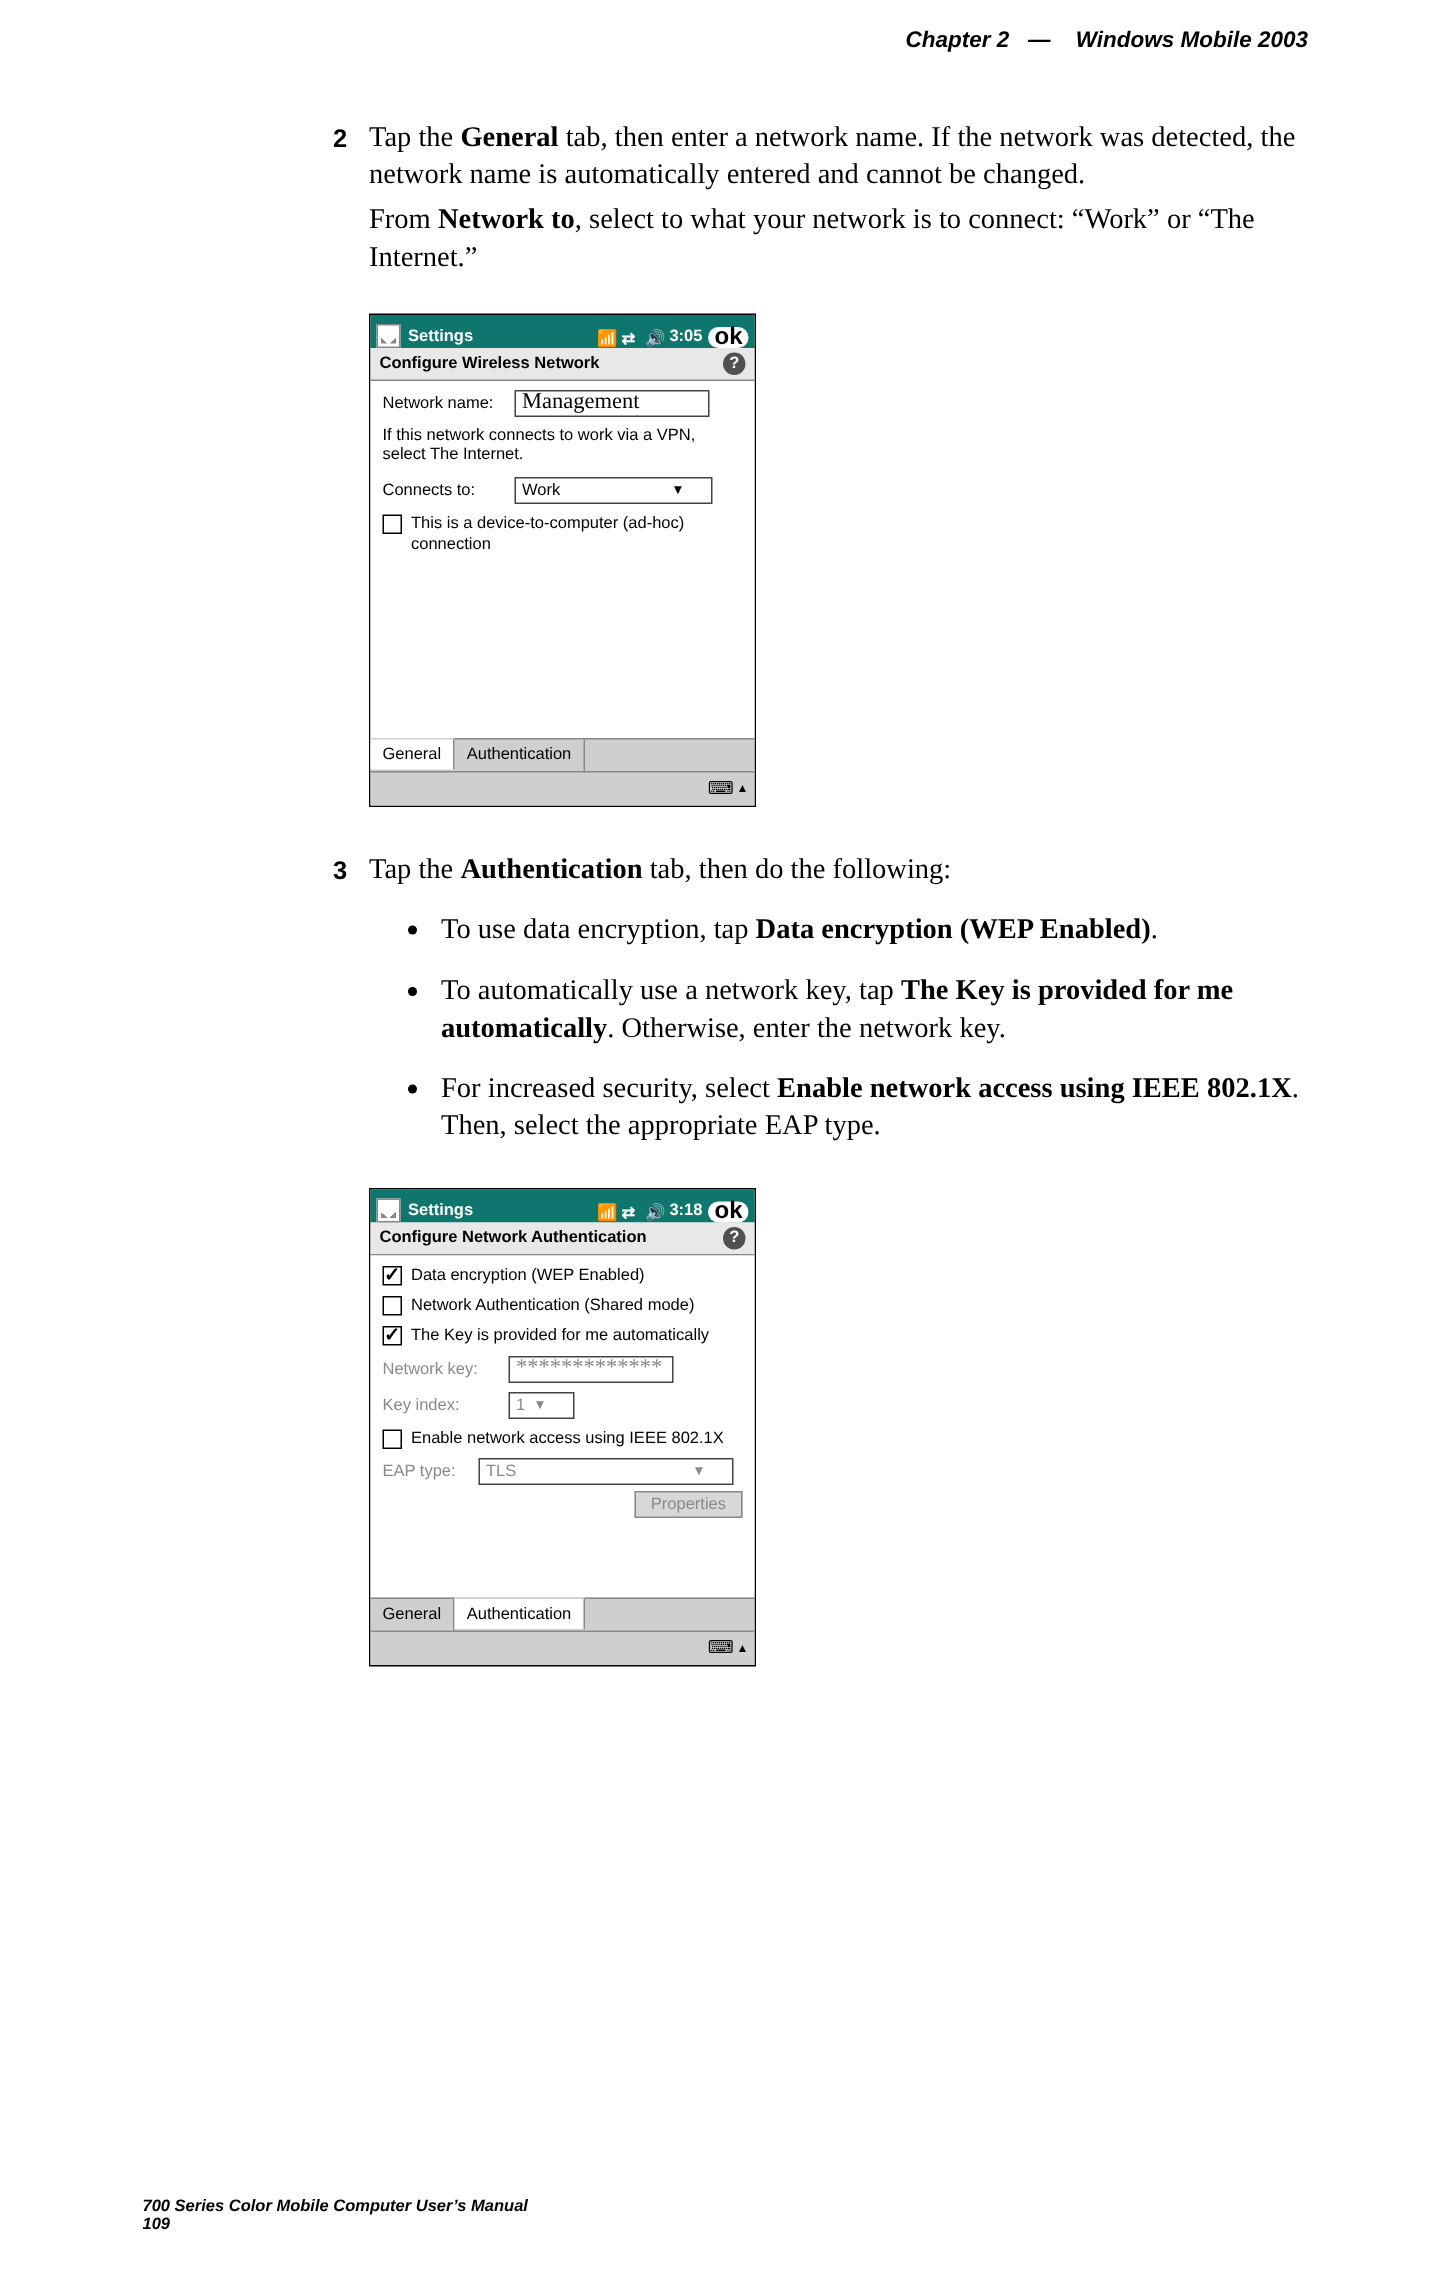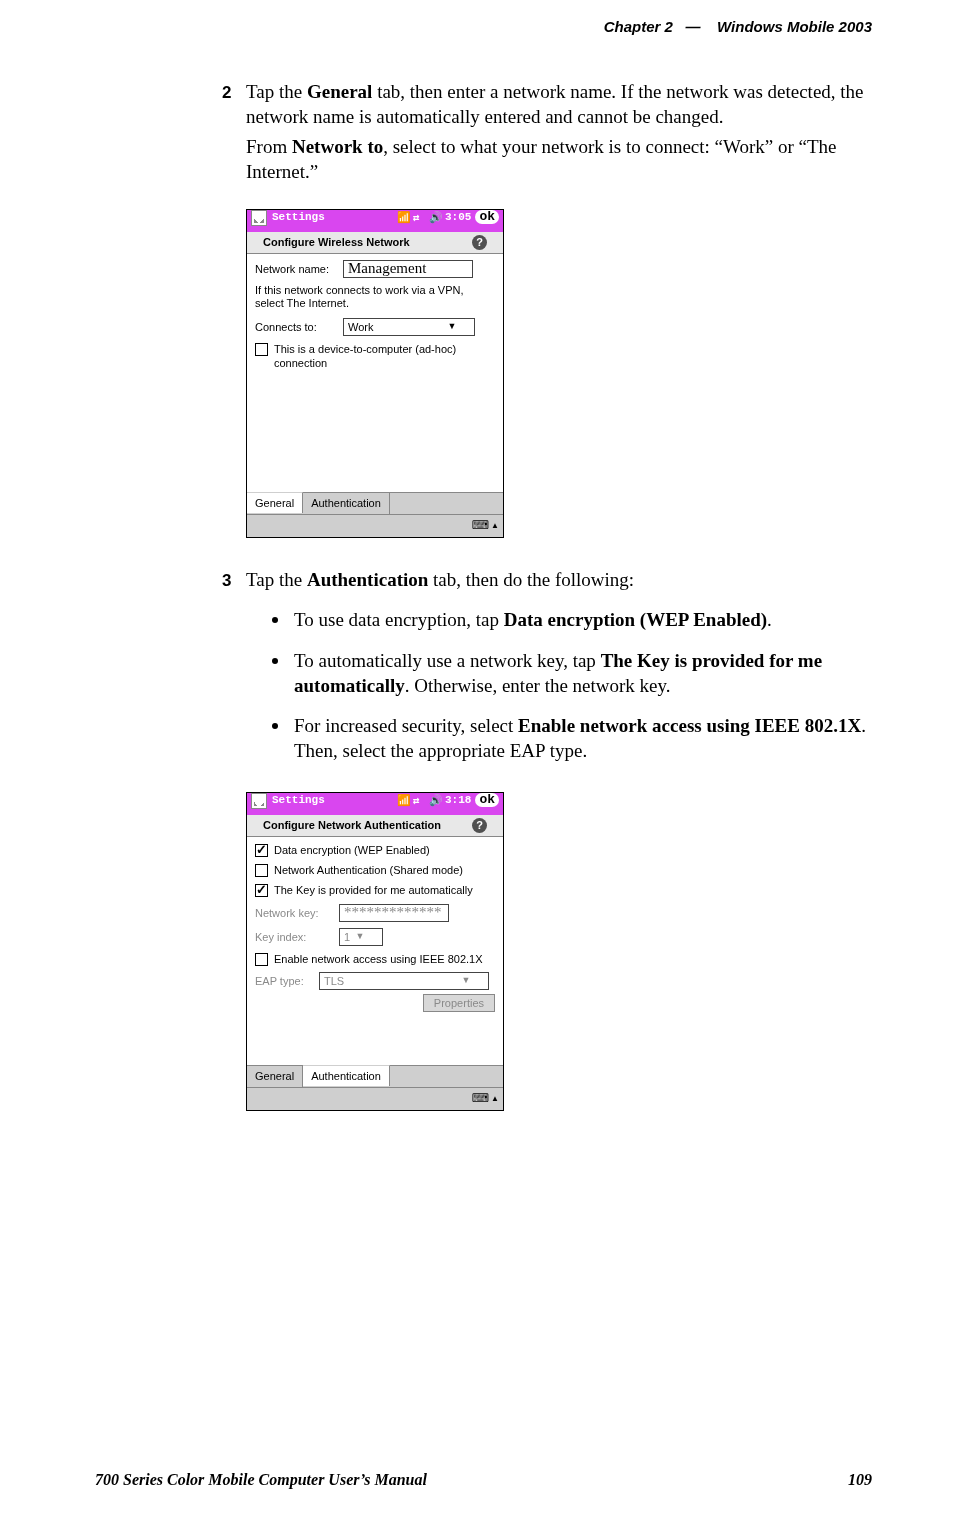--- a/index.html
+++ b/index.html
@@ -78,28 +78,27 @@
     width: 256px;
     border: 1px solid #000;
     margin: 18px 0 30px 24px;
     background: #fff;
     font-family: Tahoma, Verdana, sans-serif;
     font-size: 11px;
     color: #000;
   }
   .mock .mock-titlebar {
     height: 22px;
-    background: #d946ef;
+    background: #0f766e;
     color: #fff;
     display: flex;
-    align-items: flex-start;
+    align-items: flex-end;
     padding: 0 4px;
     font-weight: bold;
     font-size: 11px;
-    font-family: Liberation Mono, monospace;
   }
   .mock .flag {
     display: inline-block;
     width: 14px; height: 14px;
     background: #fff; border: 1px solid #888;
     margin-right: 5px;
     position: relative;
   }
   .mock .flag::before {
     content: "";
@@ -114,27 +113,27 @@
     align-items: center;
     gap: 4px;
   }
   .mock .sys-icon {
     display: inline-block; width: 12px; height: 12px;
   }
   .mock .ok-badge {
     display: inline-block;
     background: #fff; color: #000;
     border-radius: 8px;
-    font-size: 13px; font-weight: bold;
+    font-size: 16px; font-weight: bold;
     padding: 0 4px;
     line-height: 14px;
   }
   .mock .mock-subbar {
     display: flex; align-items: center;
-    padding: 3px 16px;
+    padding: 3px 6px;
     border-bottom: 1px solid #888;
     background: #e8e8e8;
     font-weight: bold;
   }
   .mock .help-badge {
     margin-left: auto;
     display: inline-flex; align-items: center; justify-content: center;
     width: 15px; height: 15px;
     border-radius: 50%;
     background: #505050; color: #fff;
@@ -215,23 +214,24 @@
   .mock .btn {
     border: 1px solid #888;
     background: #d8d8d8;
     padding: 2px 10px;
     font-size: 11px;
   }
   .footer {
     position: absolute;
     left: 95px; right: 95px; bottom: 30px;
     display: flex; justify-content: space-between;
-    font-family: Liberation Serif, serif;
+    font-family: Liberation Sans, sans-serif;
     font-weight: bold; font-style: italic;
-    font-size: 16px;
+    font-size: 11px;
+    flex-direction: column;
   }
 </style>
 </head>
 <body>
 <div class="page">
 
 <div class="running-header">
   <span>Chapter</span>
   <span> </span>
   <span>2</span>

